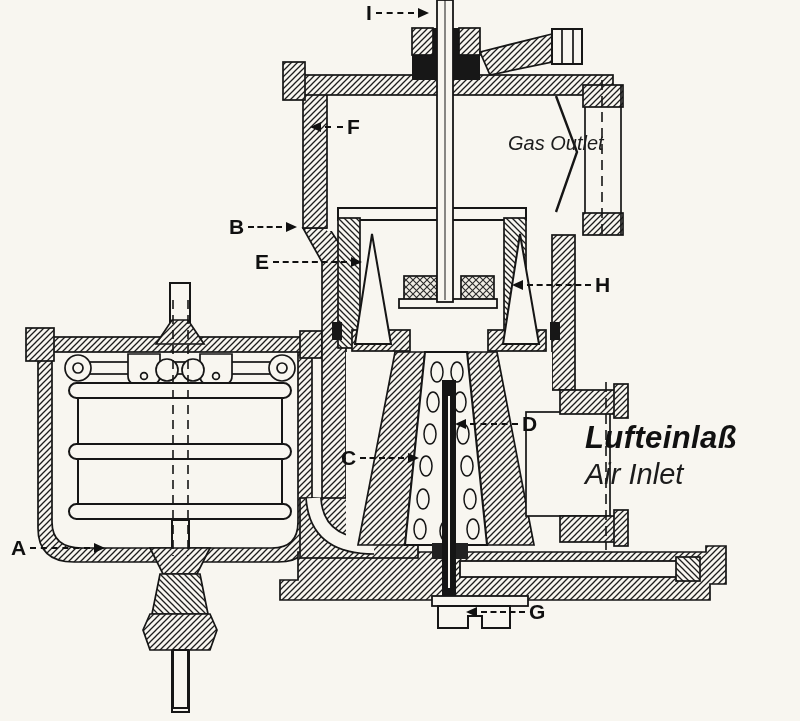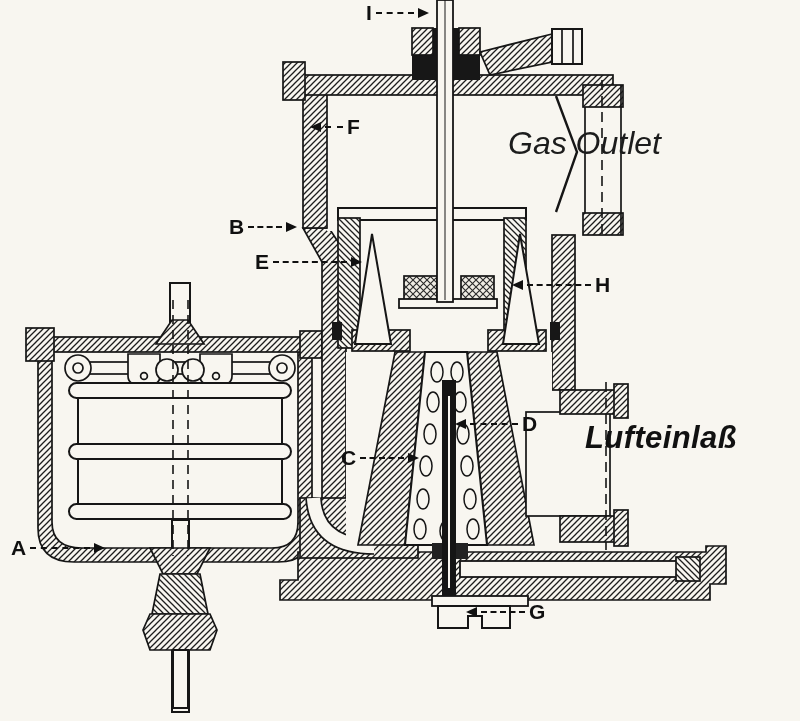--- a/index.html
+++ b/index.html
@@ -16,21 +16,21 @@
     line-height:22px;color:#101010;
   }
   .dash{border-top:2.6px dashed #101010;height:0;}
   .arr-r{width:0;height:0;border-top:5.5px solid transparent;border-bottom:5.5px solid transparent;border-left:11px solid #101010;}
   .arr-l{width:0;height:0;border-top:5.5px solid transparent;border-bottom:5.5px solid transparent;border-right:11px solid #101010;}
   
   .caption{position:absolute;white-space:nowrap;}
   .caption .de{font-family:"Liberation Sans",sans-serif;font-weight:bold;color:#111;}
   .caption .en{font-family:"Liberation Sans",sans-serif;font-style:italic;font-weight:400;color:#1c1c1c;}
   .cap-gas .de{font-size:29px;letter-spacing:.4px;line-height:34px;}
-  .cap-gas .en{font-size:32px;line-height:34px;}
+  .cap-gas .en{font-size:20px;line-height:34px;}
   .cap-air .de{font-size:31px;letter-spacing:.4px;line-height:36px;font-style:italic;}
   .cap-air .en{font-size:29px;line-height:36px;}
 </style>
 </head>
 <body>
 
 <div class="stage">
 
   <svg width="800" height="721" viewBox="0 0 800 721">
     <defs>
@@ -245,15 +245,16 @@
     <span class="dash" style="width:44px"></span>
     <span class="letter">G</span>
   </div>
 
   <div class="caption cap-gas" style="left:508px;top:126px;">
     <div class="en">Gas Outlet</div>
   </div>
 
   <div class="caption cap-air" style="left:585px;top:420px;">
     <div class="de">Lufteinlaß</div>
+    <div class="en">Air Inlet</div>
   </div>
 
 </div>
 
 </body></html>

